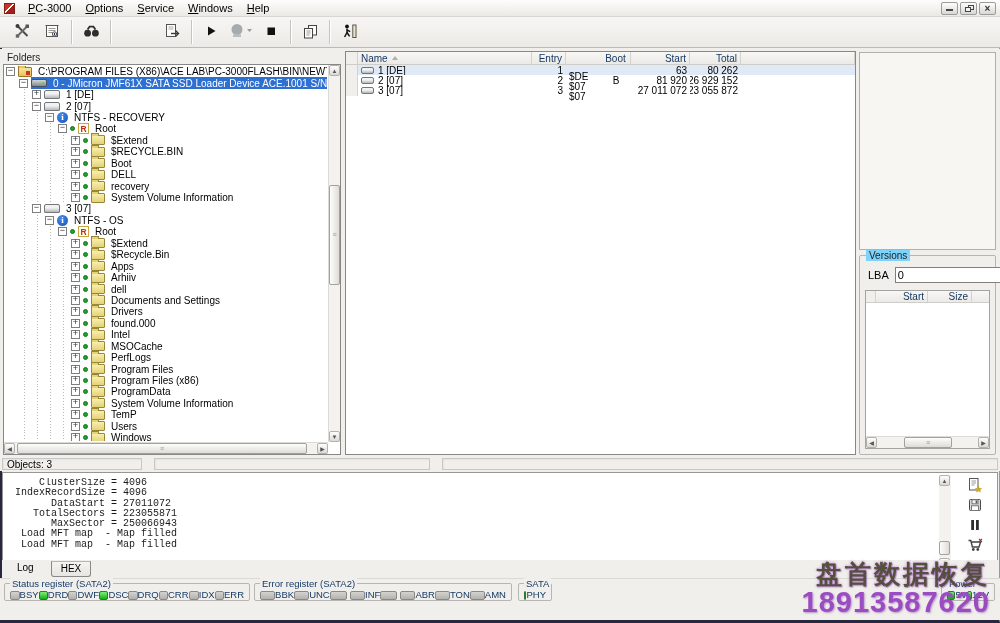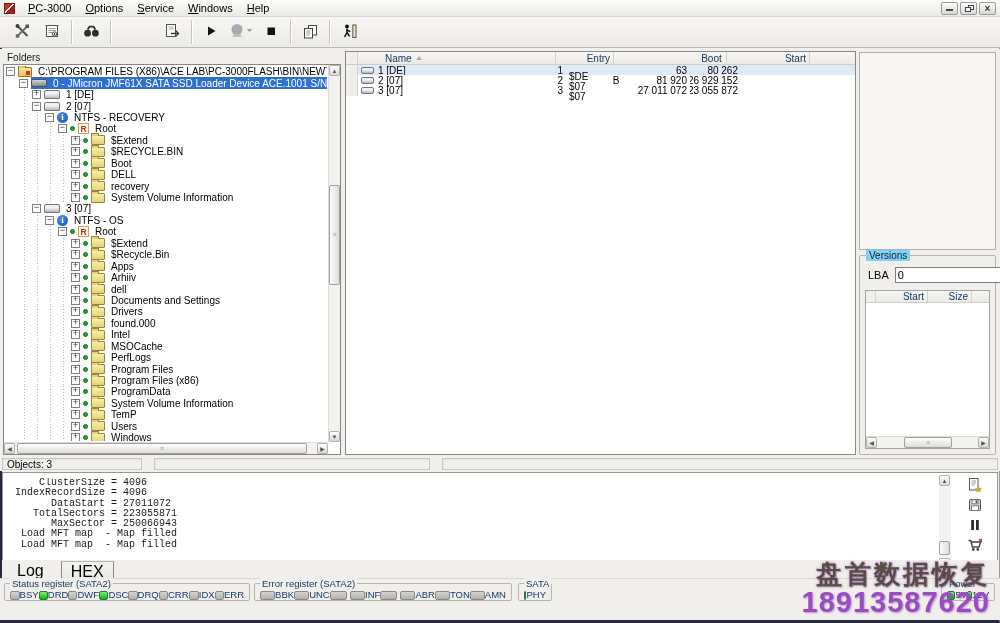--- a/index.html
+++ b/index.html
@@ -80,21 +80,21 @@
   background:linear-gradient(#fefefe,#dbd9d5); font-size:6px; line-height:10px; text-align:center; color:#555; }
 .sb-thumb { position:absolute; border:1px solid #a3a19d; border-radius:2px;
   background:linear-gradient(90deg,#fdfdfc,#dedcd8); display:flex; align-items:center; justify-content:center; }
 .sb-thumb.h { background:linear-gradient(#fdfdfc,#dedcd8); }
 .grip { color:#999; font-size:7px; line-height:4px; letter-spacing:0; }
 
 
 .table-panel { position:absolute; left:345px; top:2px; width:511px; height:404px;
   border:1px solid #898783; background:#fff; font-size:10px; }
 .tbl-header { display:flex; height:13px; background:linear-gradient(#f8f7f5,#eceae6);
-  border-bottom:1px solid #cfcdc9; color:#173a66;gap:24px; }
+  border-bottom:1px solid #cfcdc9; color:#173a66; }
 .th { border-right:1px solid #d4d2ce; padding:0 3px; display:flex; align-items:center; overflow:hidden; }
 .tbl-row { display:flex; height:10.4px; align-items:center; }
 .tbl-row.focus { background:#e0e9f6; }
 .td { padding:0 3px; overflow:hidden; white-space:nowrap; display:flex; align-items:center; height:100%; }
 .w-ind { width:12px; flex:none; background:#f0efec; border-right:1px solid #d4d2ce; padding:0; height:100%; }
 .w-name { width:174px; flex:none; }
 .w-entry { width:34px; flex:none; justify-content:flex-end; }
 .w-type { width:35px; flex:none;margin-top:12px; }
 .w-boot { width:30px; flex:none; justify-content:center; }
 .w-start { width:59px; flex:none; justify-content:flex-end; }
@@ -130,21 +130,21 @@
 .log-panel { position:absolute; left:2px; top:472px; right:2px; height:100px;
   border:1px solid #989692; background:#fff; }
 .log-pre { position:absolute; left:6px; top:5px; right:62px; bottom:2px;
   font-family:"Liberation Mono",monospace; font-size:10px; line-height:10.3px; white-space:pre; color:#1a1a1a; overflow:hidden; }
 .log-sb { position:absolute; right:46px; top:2px; bottom:2px; width:12px; background:#f3f2ef; }
 .log-btns { position:absolute; right:3px; top:4px; width:38px; display:flex; flex-direction:column; gap:2px; align-items:center; }
 .log-btn { width:26px; height:18px; display:flex; align-items:center; justify-content:center; border:1px solid transparent; border-radius:2px; }
 
 
 .tabs-row { position:absolute; left:2px; top:560px; right:2px; height:18px; background:#f0efec;
-  display:flex; align-items:flex-start; padding:1px 0 0 6px; font-size:16px; }
+  display:flex; align-items:flex-start; padding:1px 0 0 6px; font-size:10px; }
 .tab { padding:1px 9px 2px 9px; }
 .tab.unsel { border:1px solid #8a8886; border-top-color:#b8b6b2; border-radius:0 0 3px 3px;
   margin-left:8px; background:linear-gradient(#f4f3f0,#e8e6e2); }
 
 
 .registers { position:absolute; left:0; top:578px; right:0; height:42px; background:#f0efec; border-top:1px solid #dbd9d5; }
 .group { position:absolute; top:4px; height:18px; border:1px solid #b8b6b2; border-radius:2px; }
 .group-title { position:absolute; top:-6px; left:5px; background:#f0efec; padding:0 2px; font-size:9.5px; color:#173a66; white-space:nowrap; }
 .leds { display:flex; justify-content:space-between; padding:6px 5px 0 5px; height:100%; }
 .led-item { display:flex; flex-direction:row; align-items:flex-end; min-width:20px; }

